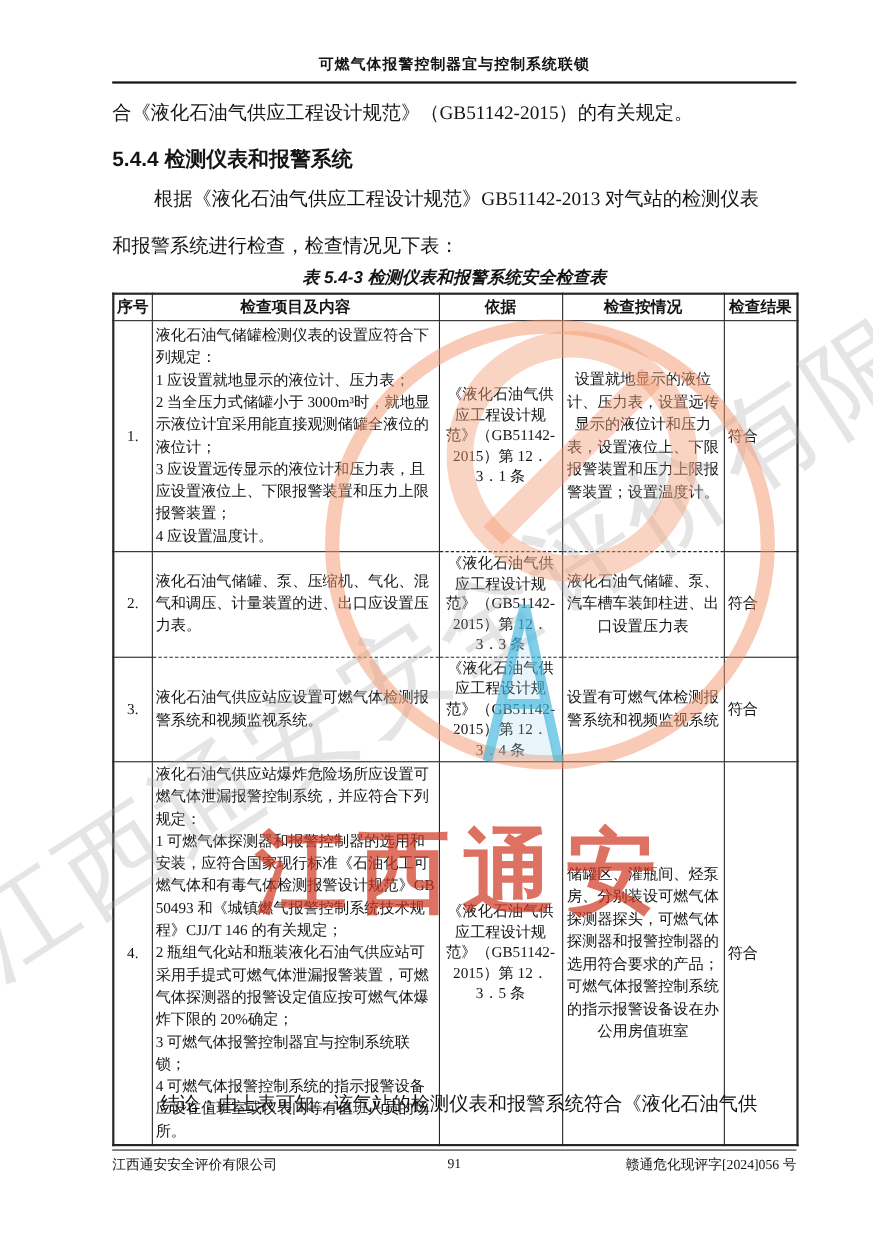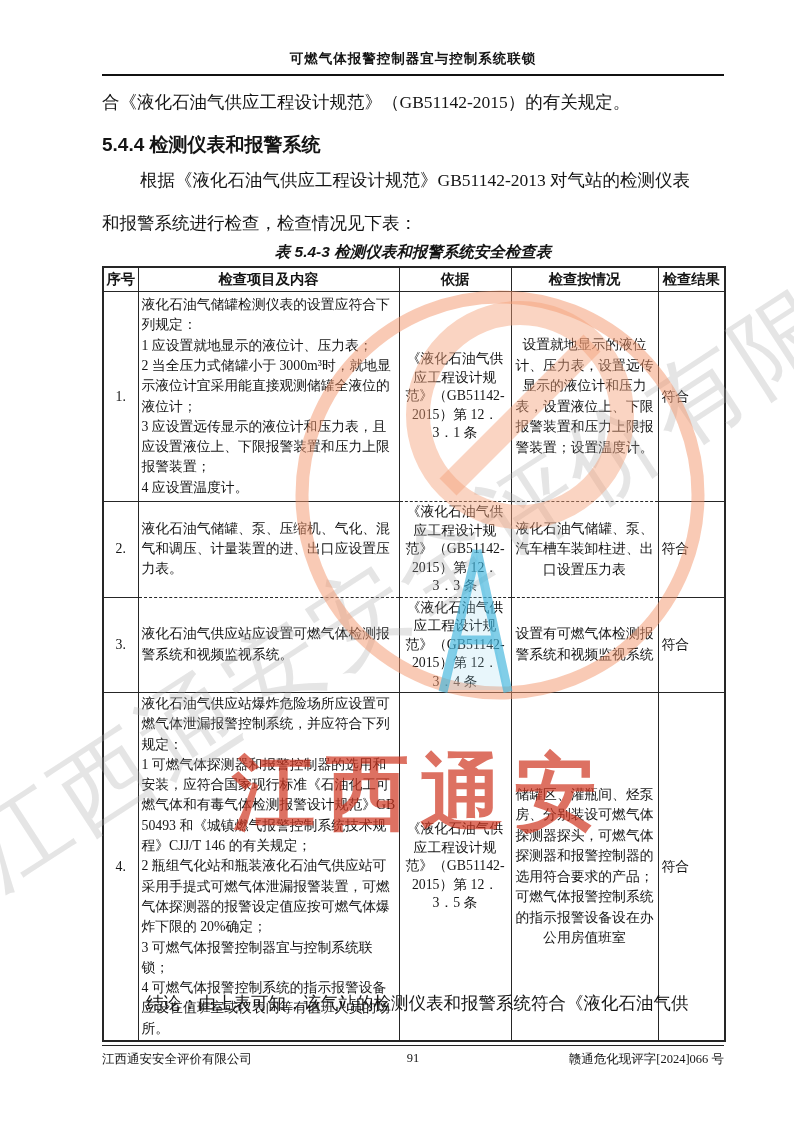--- a/index.html
+++ b/index.html
@@ -127,21 +127,21 @@
     </tr>
   </tbody>
     </table>
 
   <div class="conclusion-line">结论：由上表可知，该气站的检测仪表和报警系统符合《液化石油气供</div>
 
   <div class="footer-rule"></div>
   <div class="footer-row">
     <span class="footer-left">江西通安安全评价有限公司</span>
     <span class="footer-page">91</span>
-    <span class="footer-right">赣通危化现评字[2024]066 号</span>
+    <span class="footer-right">赣通危化现评字[2024]056 号</span>
   </div>
 </div>
 
 <div class="watermark">
   <div class="wm-gray-diagonal">江西通安安全评价有限公司</div>
 
   <svg class="wm-seal-svg" width="794" height="1123" viewBox="0 0 794 1123">
     <circle cx="500" cy="495" r="198" fill="none" stroke="rgba(244,150,108,0.50)" stroke-width="13"></circle>
     <circle cx="520" cy="415" r="102" fill="none" stroke="rgba(245,160,120,0.45)" stroke-width="24"></circle>
     <line x1="592" y1="343" x2="448" y2="487" stroke="rgba(245,160,120,0.45)" stroke-width="24"></line>

